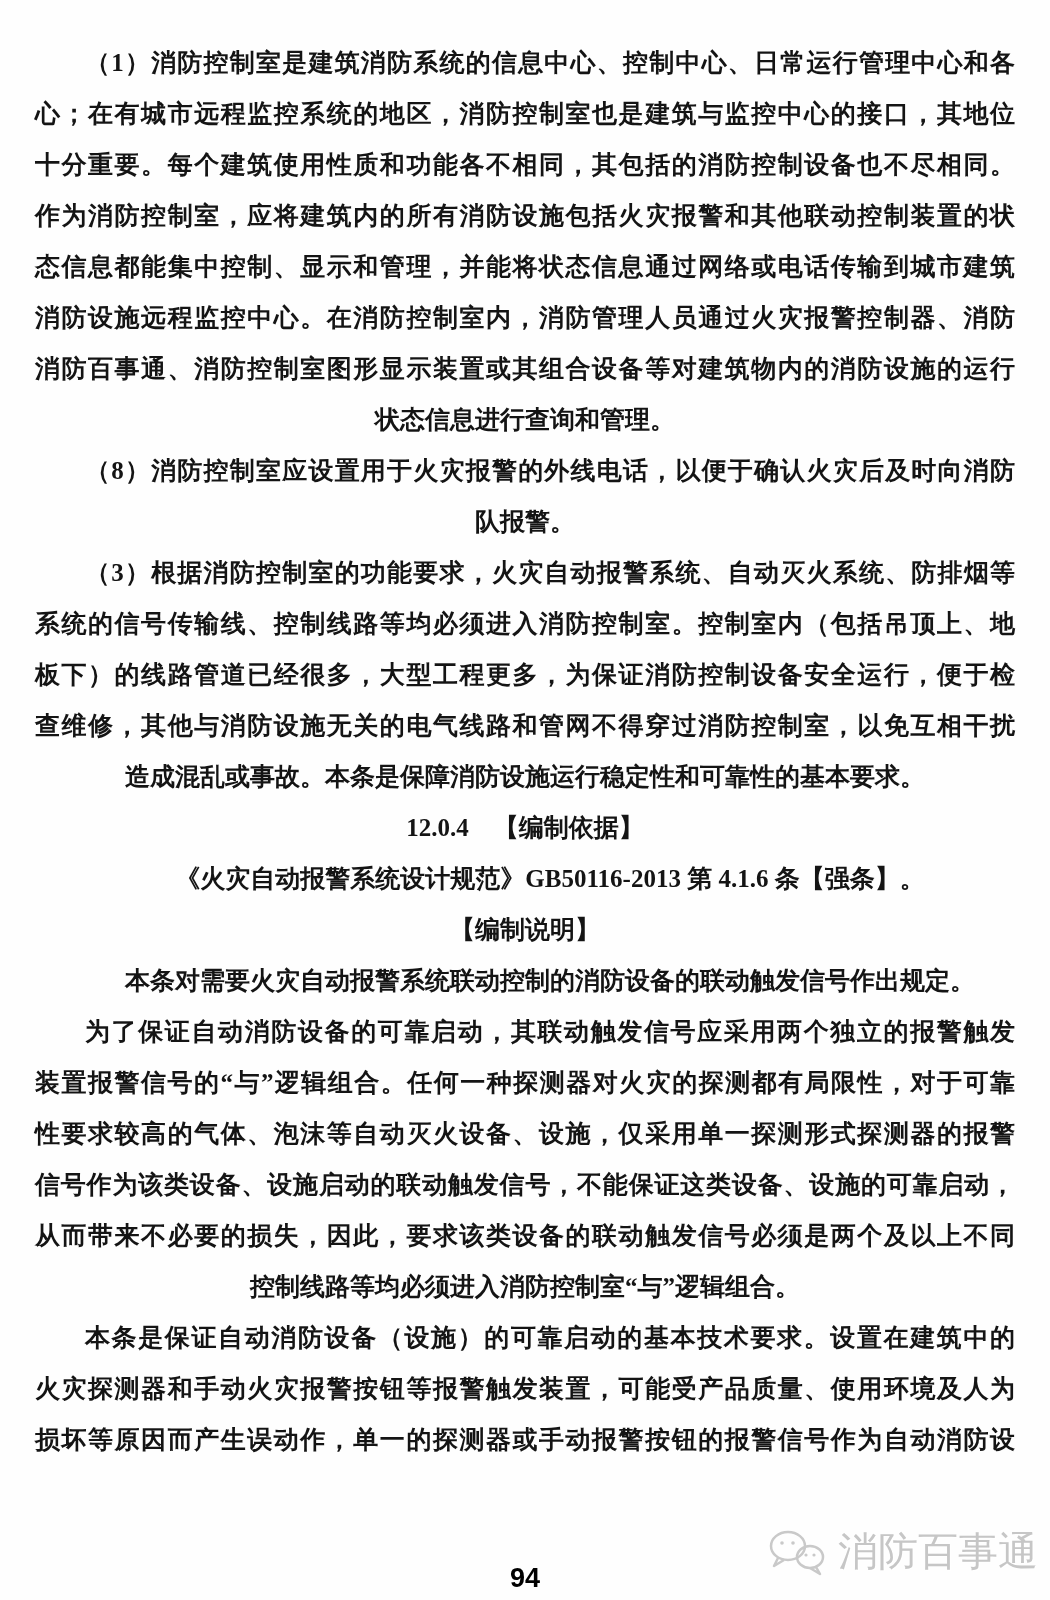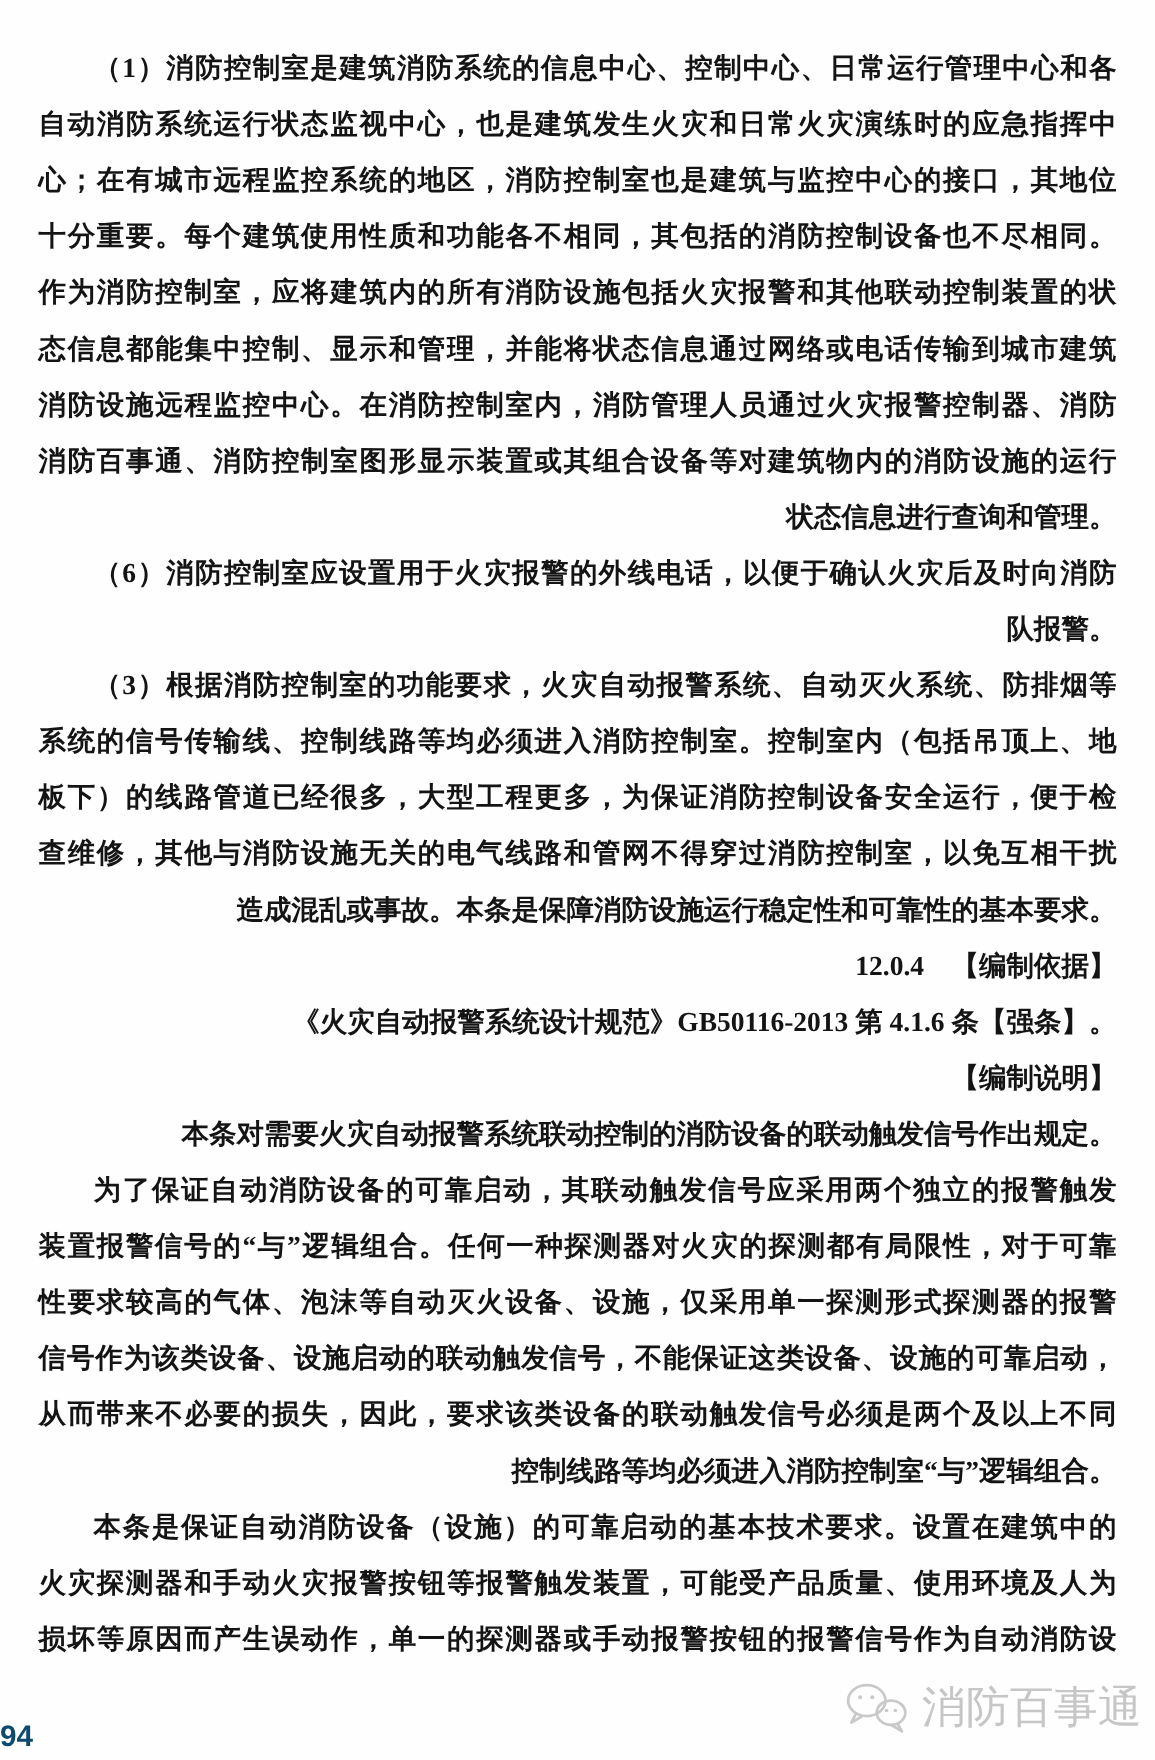--- a/index.html
+++ b/index.html
@@ -21,21 +21,21 @@
     left: 35px;
     width: 980px;
     color: #141414;
     font-size: 25px;
     font-weight: 700;
   }
   .line {
     height: 51px;
     line-height: 51px;
     white-space: nowrap;
-    text-align: right;
+    text-align: center;
   }
   .line.just {
     white-space: normal;
     text-align: justify;
     text-align-last: justify;
   }
   .line.indent {
     text-indent: 2em;
   }
   .watermark {
@@ -52,43 +52,42 @@
     font-family: "Liberation Sans", sans-serif;
   }
   .watermark svg {
     display: block;
   }
   .page-number {
     position: absolute;
     bottom: 6px;
     left: 0;
     width: 100%;
-    text-align: left;
-    color: #0c4a6e;
+    text-align: center;
+    color: #000000;
     font-size: 27px;
     font-weight: 700;
     font-family: "Liberation Sans", "DejaVu Sans", sans-serif;
   }
 </style>
 </head>
 <body>
 
 <div class="page">
 
   <div class="body-text">
       <div class="line indent just">（1）消防控制室是建筑消防系统的信息中心、控制中心、日常运行管理中心和各</div>
-      <div class="line just">自动消防系统运行状态监视中心，也是建筑发生火灾和日常火灾演练时的应急指挥中</div>
       <div class="line just">心；在有城市远程监控系统的地区，消防控制室也是建筑与监控中心的接口，其地位</div>
       <div class="line just">十分重要。每个建筑使用性质和功能各不相同，其包括的消防控制设备也不尽相同。</div>
       <div class="line just">作为消防控制室，应将建筑内的所有消防设施包括火灾报警和其他联动控制装置的状</div>
       <div class="line just">态信息都能集中控制、显示和管理，并能将状态信息通过网络或电话传输到城市建筑</div>
       <div class="line just">消防设施远程监控中心。在消防控制室内，消防管理人员通过火灾报警控制器、消防</div>
       <div class="line just">消防百事通、消防控制室图形显示装置或其组合设备等对建筑物内的消防设施的运行</div>
       <div class="line">状态信息进行查询和管理。</div>
-      <div class="line indent just">（6）消防控制室应设置用于火灾报警的外线电话，以便于确认火灾后及时向消防</div>
+      <div class="line indent just">（8）消防控制室应设置用于火灾报警的外线电话，以便于确认火灾后及时向消防</div>
       <div class="line">队报警。</div>
       <div class="line indent just">（3）根据消防控制室的功能要求，火灾自动报警系统、自动灭火系统、防排烟等</div>
       <div class="line just">系统的信号传输线、控制线路等均必须进入消防控制室。控制室内（包括吊顶上、地</div>
       <div class="line just">板下）的线路管道已经很多，大型工程更多，为保证消防控制设备安全运行，便于检</div>
       <div class="line just">查维修，其他与消防设施无关的电气线路和管网不得穿过消防控制室，以免互相干扰</div>
       <div class="line">造成混乱或事故。本条是保障消防设施运行稳定性和可靠性的基本要求。</div>
       <div class="line">12.0.4　【编制依据】</div>
       <div class="line indent">《火灾自动报警系统设计规范》GB50116-2013 第 4.1.6 条【强条】。</div>
       <div class="line">【编制说明】</div>
       <div class="line indent">本条对需要火灾自动报警系统联动控制的消防设备的联动触发信号作出规定。</div>

